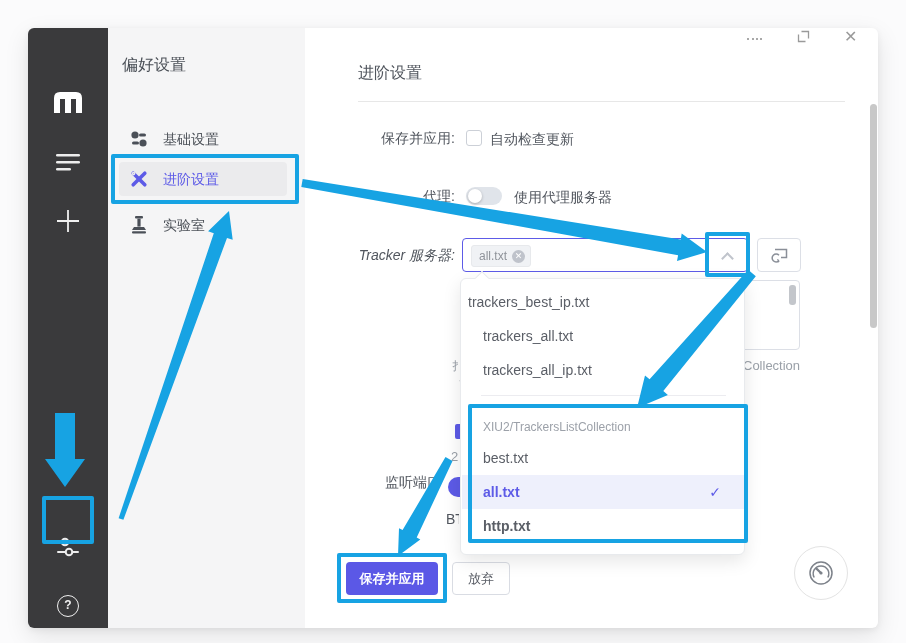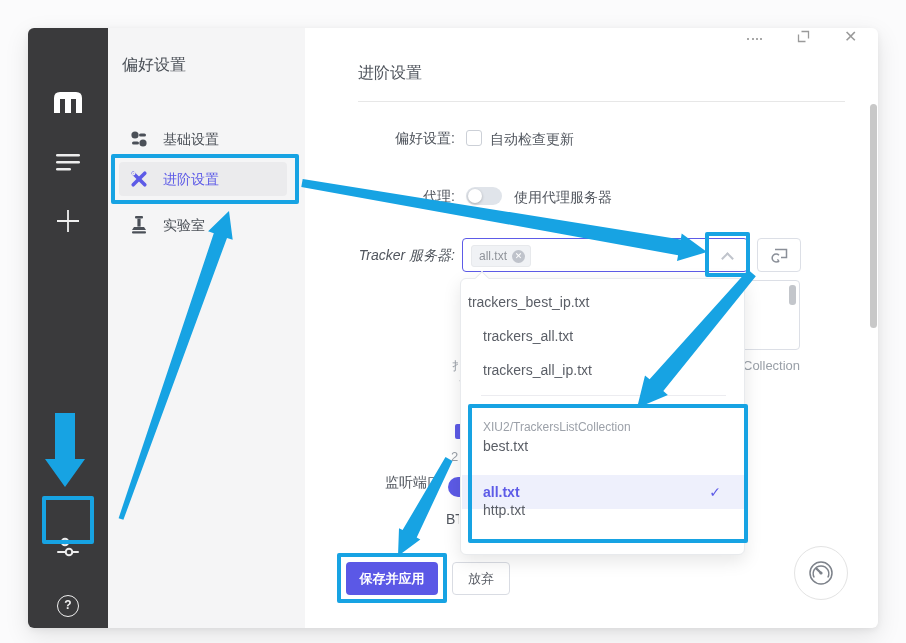--- a/index.html
+++ b/index.html
@@ -212,21 +212,21 @@
     <rect x="6.4" y="2.6" width="3.2" height="8"></rect>
     <path d="M3 11 H13 L15 14 H1 Z"></path>
     <rect x="1" y="15.2" width="14" height="2.4" rx="1"></rect>
   </svg>
 </div>
 <div class="abs menu-label" style="left:163px;top:217px;">实验室</div>
 
 <div class="abs main-title">进阶设置</div>
 <div class="abs divider"></div>
 
-<div class="abs row-label" style="left:350px;top:130px;width:105px;">偏好设置:</div>
+<div class="abs row-label" style="left:350px;top:130px;width:105px;">保存并应用:</div>
 <div class="abs checkbox"></div>
 <div class="abs plain" style="left:490px;top:131px;text-align:right;">自动检查更新</div>
 
 <div class="abs row-label" style="left:350px;top:188px;width:105px;">代理:</div>
 <div class="abs toggle">
     <div class="knob"></div>
   </div>
 <div class="abs plain" style="left:514px;top:189px;">使用代理服务器</div>
 
 <div class="abs row-label" style="left:336px;top:247px;width:119px;font-style:italic;">Tracker 服务器:</div>
@@ -271,26 +271,26 @@
 </div>
 
 <div class="abs win-scroll"></div>
 
 <div class="abs dropdown">
   <div class="dd-item" style="top:6px;padding-left:6px;">trackers_best_ip.txt</div>
   <div class="dd-item" style="top:40px;">trackers_all.txt</div>
   <div class="dd-item" style="top:74px;">trackers_all_ip.txt</div>
   <div class="dd-sep"></div>
   <div class="dd-group">XIU2/TrackersListCollection</div>
-  <div class="dd-item" style="top:150px;">best.txt</div>
+  <div class="dd-item" style="top:162px;">best.txt</div>
   <div class="dd-item selected" style="top:196px;">
     <span>all.txt</span>
     <span class="dd-check">✓</span>
   </div>
-  <div class="dd-item" style="top:214px;">http.txt</div>
+  <div class="dd-item" style="top:230px;font-weight:bold;">http.txt</div>
 </div>
 <div class="abs dd-notch"></div>
 
 <div class="abs anno" style="left:111px;top:154px;width:188px;height:50px;"></div>
 <div class="abs anno" style="left:42px;top:496px;width:52px;height:48px;"></div>
 <div class="abs anno" style="left:705px;top:232px;width:45px;height:45px;"></div>
 <div class="abs anno" style="left:468px;top:404px;width:280px;height:139px;"></div>
 <div class="abs anno" style="left:337px;top:553px;width:110px;height:50px;"></div>
 
 <svg id="arrows" width="906" height="643">

